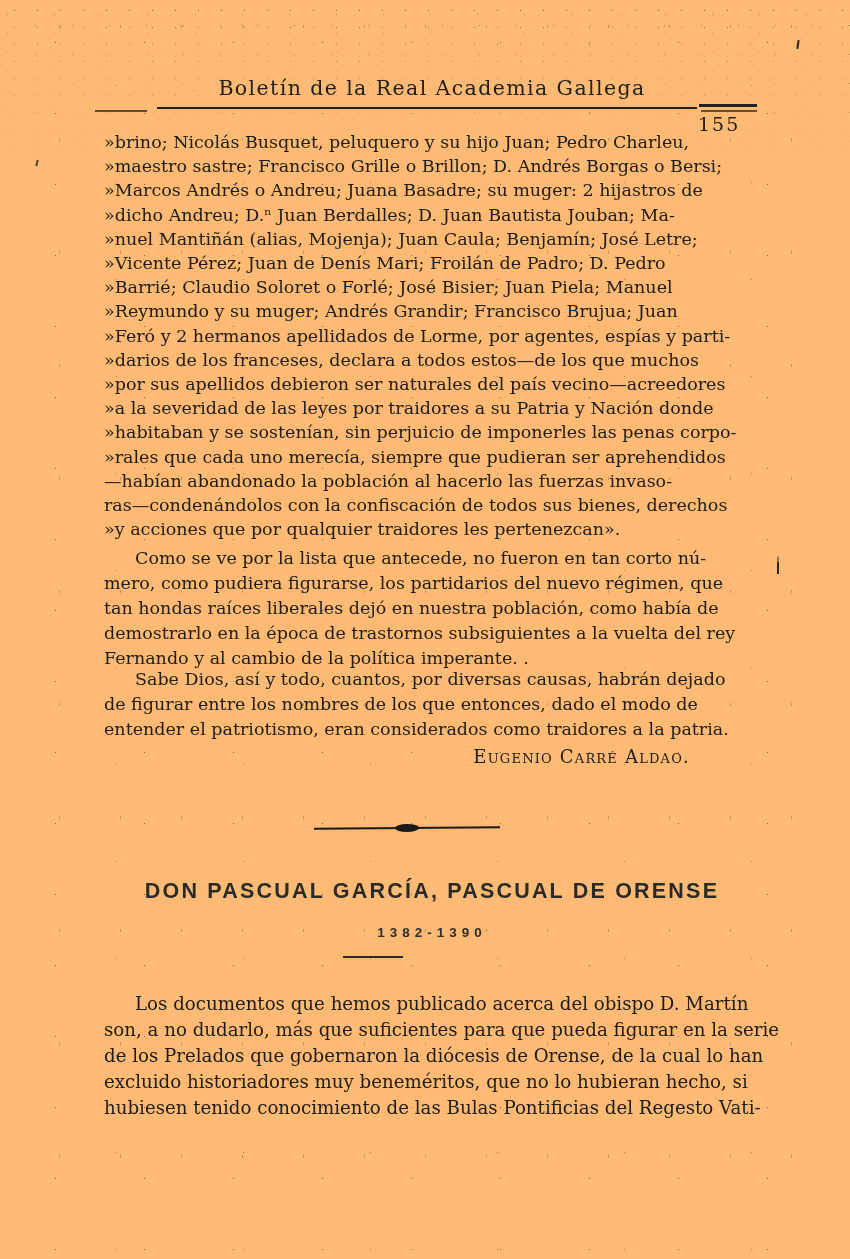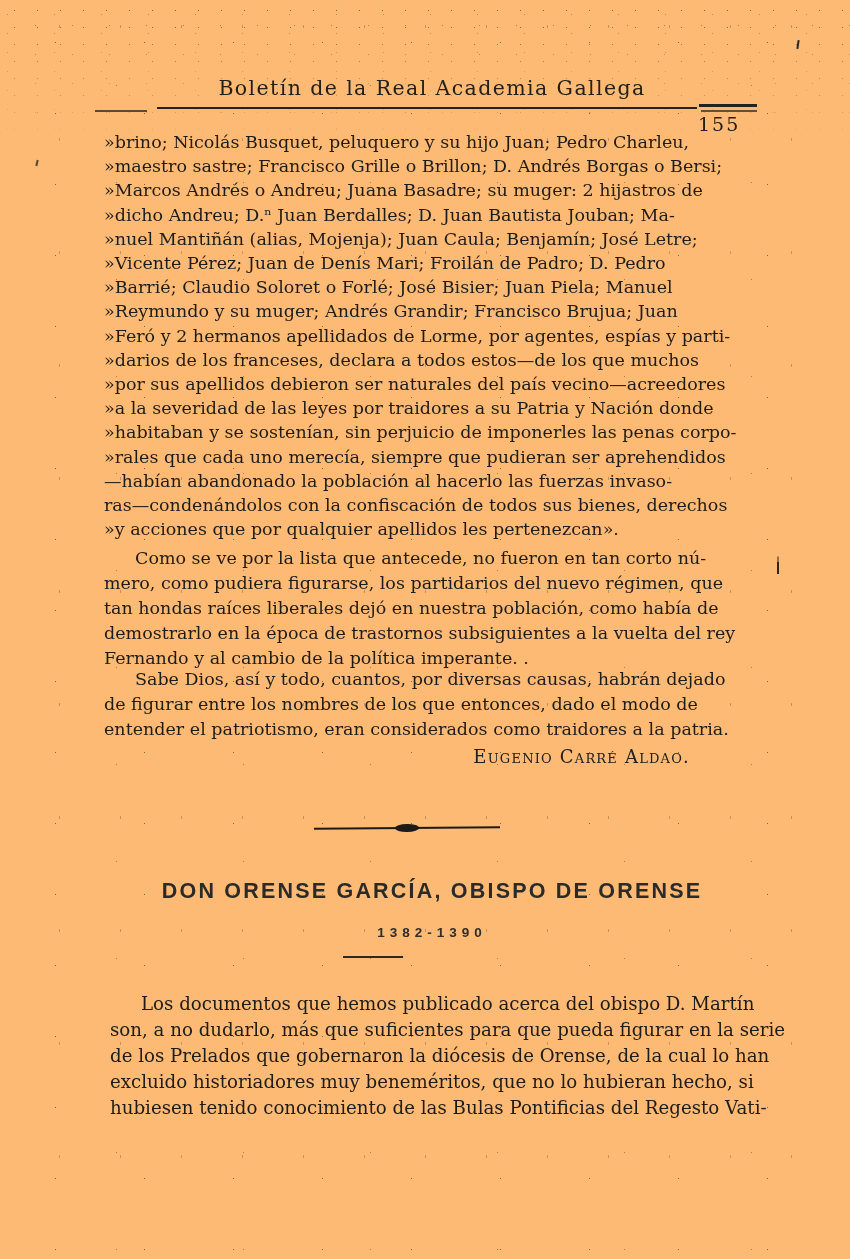--- a/index.html
+++ b/index.html
@@ -44,21 +44,21 @@
   .rule-left{left:95px;top:110px;width:52px;height:2px;opacity:.75;}
   .rule-main{left:157px;top:107px;width:540px;height:2px;}
   .rule-right-a{left:699px;top:104px;width:58px;height:2.5px;}
   .rule-right-b{left:701px;top:110px;width:56px;height:1.5px;opacity:.7;}
   
   .textblock{left:104px;width:660px;font-size:17.5px;}
   .line{white-space:nowrap;}
   .quote{top:130px;line-height:24.2px;}
   .para-como{top:546px;line-height:25px;}
   .para-sabe{top:667px;line-height:25px;}
-  .para-docs{top:991px;line-height:26px;font-size:18.2px;margin-left:6px;}
+  .para-docs{top:991px;line-height:26px;font-size:18.2px;}
   .indent{padding-left:31px;}
   .signature{
     left:104px;top:746px;width:586px;text-align:right;
     font-variant:small-caps;letter-spacing:1.2px;font-size:18px;color:#21201c;
   }
   
   .divider{left:314px;top:824px;width:186px;height:8px;transform:rotate(-0.5deg);}
   .divider .bar{position:absolute;left:0;top:3px;width:100%;height:2px;background:#1c1a18;}
   .divider .diamond{
     position:absolute;left:50%;top:0;width:24px;height:8px;margin-left:-12px;
@@ -107,21 +107,21 @@
     <div class="line">»Barrié; Claudio Soloret o Forlé; José Bisier; Juan Piela; Manuel</div>
     <div class="line">»Reymundo y su muger; Andrés Grandir; Francisco Brujua; Juan</div>
     <div class="line">»Feró y 2 hermanos apellidados de Lorme, por agentes, espías y parti-</div>
     <div class="line">»darios de los franceses, declara a todos estos—de los que muchos</div>
     <div class="line">»por sus apellidos debieron ser naturales del país vecino—acreedores</div>
     <div class="line">»a la severidad de las leyes por traidores a su Patria y Nación donde</div>
     <div class="line">»habitaban y se sostenían, sin perjuicio de imponerles las penas corpo-</div>
     <div class="line">»rales que cada uno merecía, siempre que pudieran ser aprehendidos</div>
     <div class="line">—habían abandonado la población al hacerlo las fuerzas invaso-</div>
     <div class="line">ras—condenándolos con la confiscación de todos sus bienes, derechos</div>
-    <div class="line">»y acciones que por qualquier apellidos les pertenezcan».</div>
+    <div class="line">»y acciones que por qualquier traidores les pertenezcan».</div>
   </div>
 
   <div class="abs textblock para-como">
     <div class="line indent">Como se ve por la lista que antecede, no fueron en tan corto nú-</div>
     <div class="line">mero, como pudiera figurarse, los partidarios del nuevo régimen, que</div>
     <div class="line">tan hondas raíces liberales dejó en nuestra población, como había de</div>
     <div class="line">demostrarlo en la época de trastornos subsiguientes a la vuelta del rey</div>
     <div class="line">Fernando y al cambio de la política imperante. .</div>
   </div>
 
@@ -131,21 +131,21 @@
     <div class="line">entender el patriotismo, eran considerados como traidores a la patria.</div>
   </div>
 
   <div class="abs signature">Eugenio Carré Aldao.</div>
 
   <div class="abs divider">
     <span class="bar"></span>
     <span class="diamond"></span>
   </div>
 
-  <div class="abs article-title">DON ORENSE GARCÍA, OBISPO DE ORENSE</div>
+  <div class="abs article-title">DON PASCUAL GARCÍA, PASCUAL DE ORENSE</div>
   <div class="abs article-dates">1382-1390</div>
   <div class="abs title-rule"></div>
 
   <div class="abs textblock para-docs">
     <div class="line indent">Los documentos que hemos publicado acerca del obispo D. Martín</div>
     <div class="line">son, a no dudarlo, más que suficientes para que pueda figurar en la serie</div>
     <div class="line">de los Prelados que gobernaron la diócesis de Orense, de la cual lo han</div>
     <div class="line">excluido historiadores muy beneméritos, que no lo hubieran hecho, si</div>
     <div class="line">hubiesen tenido conocimiento de las Bulas Pontificias del Regesto Vati-</div>
   </div>

